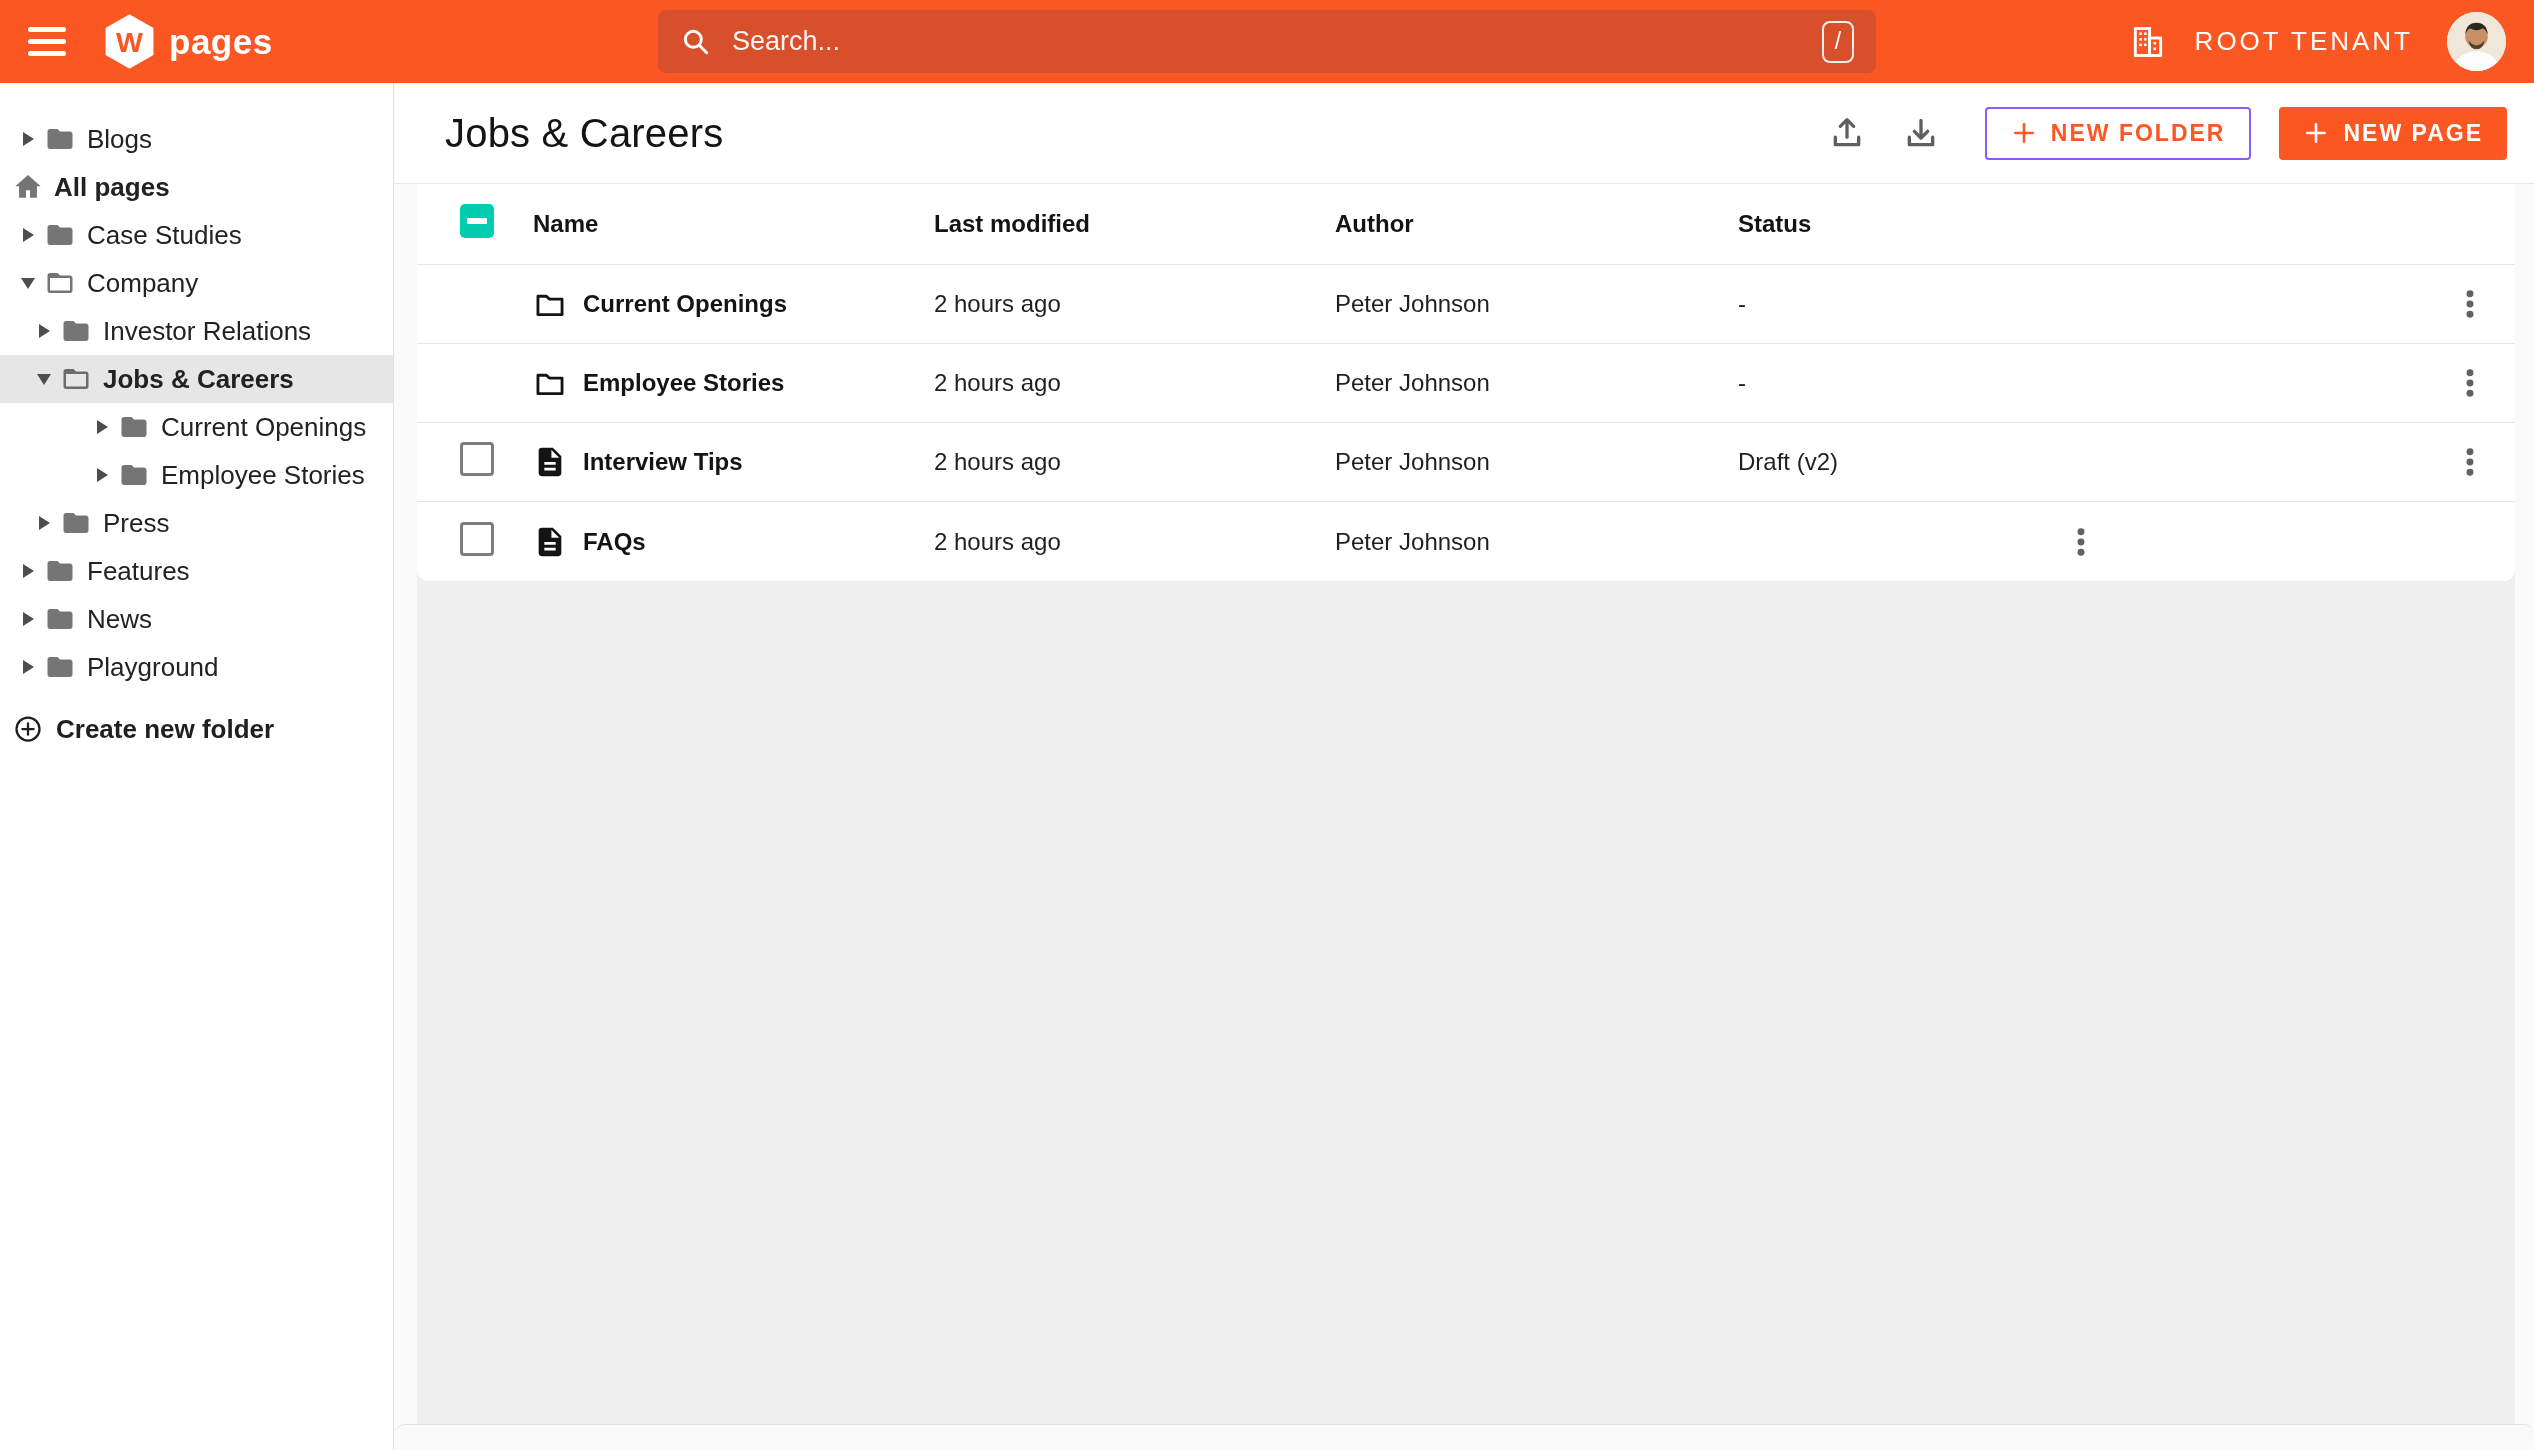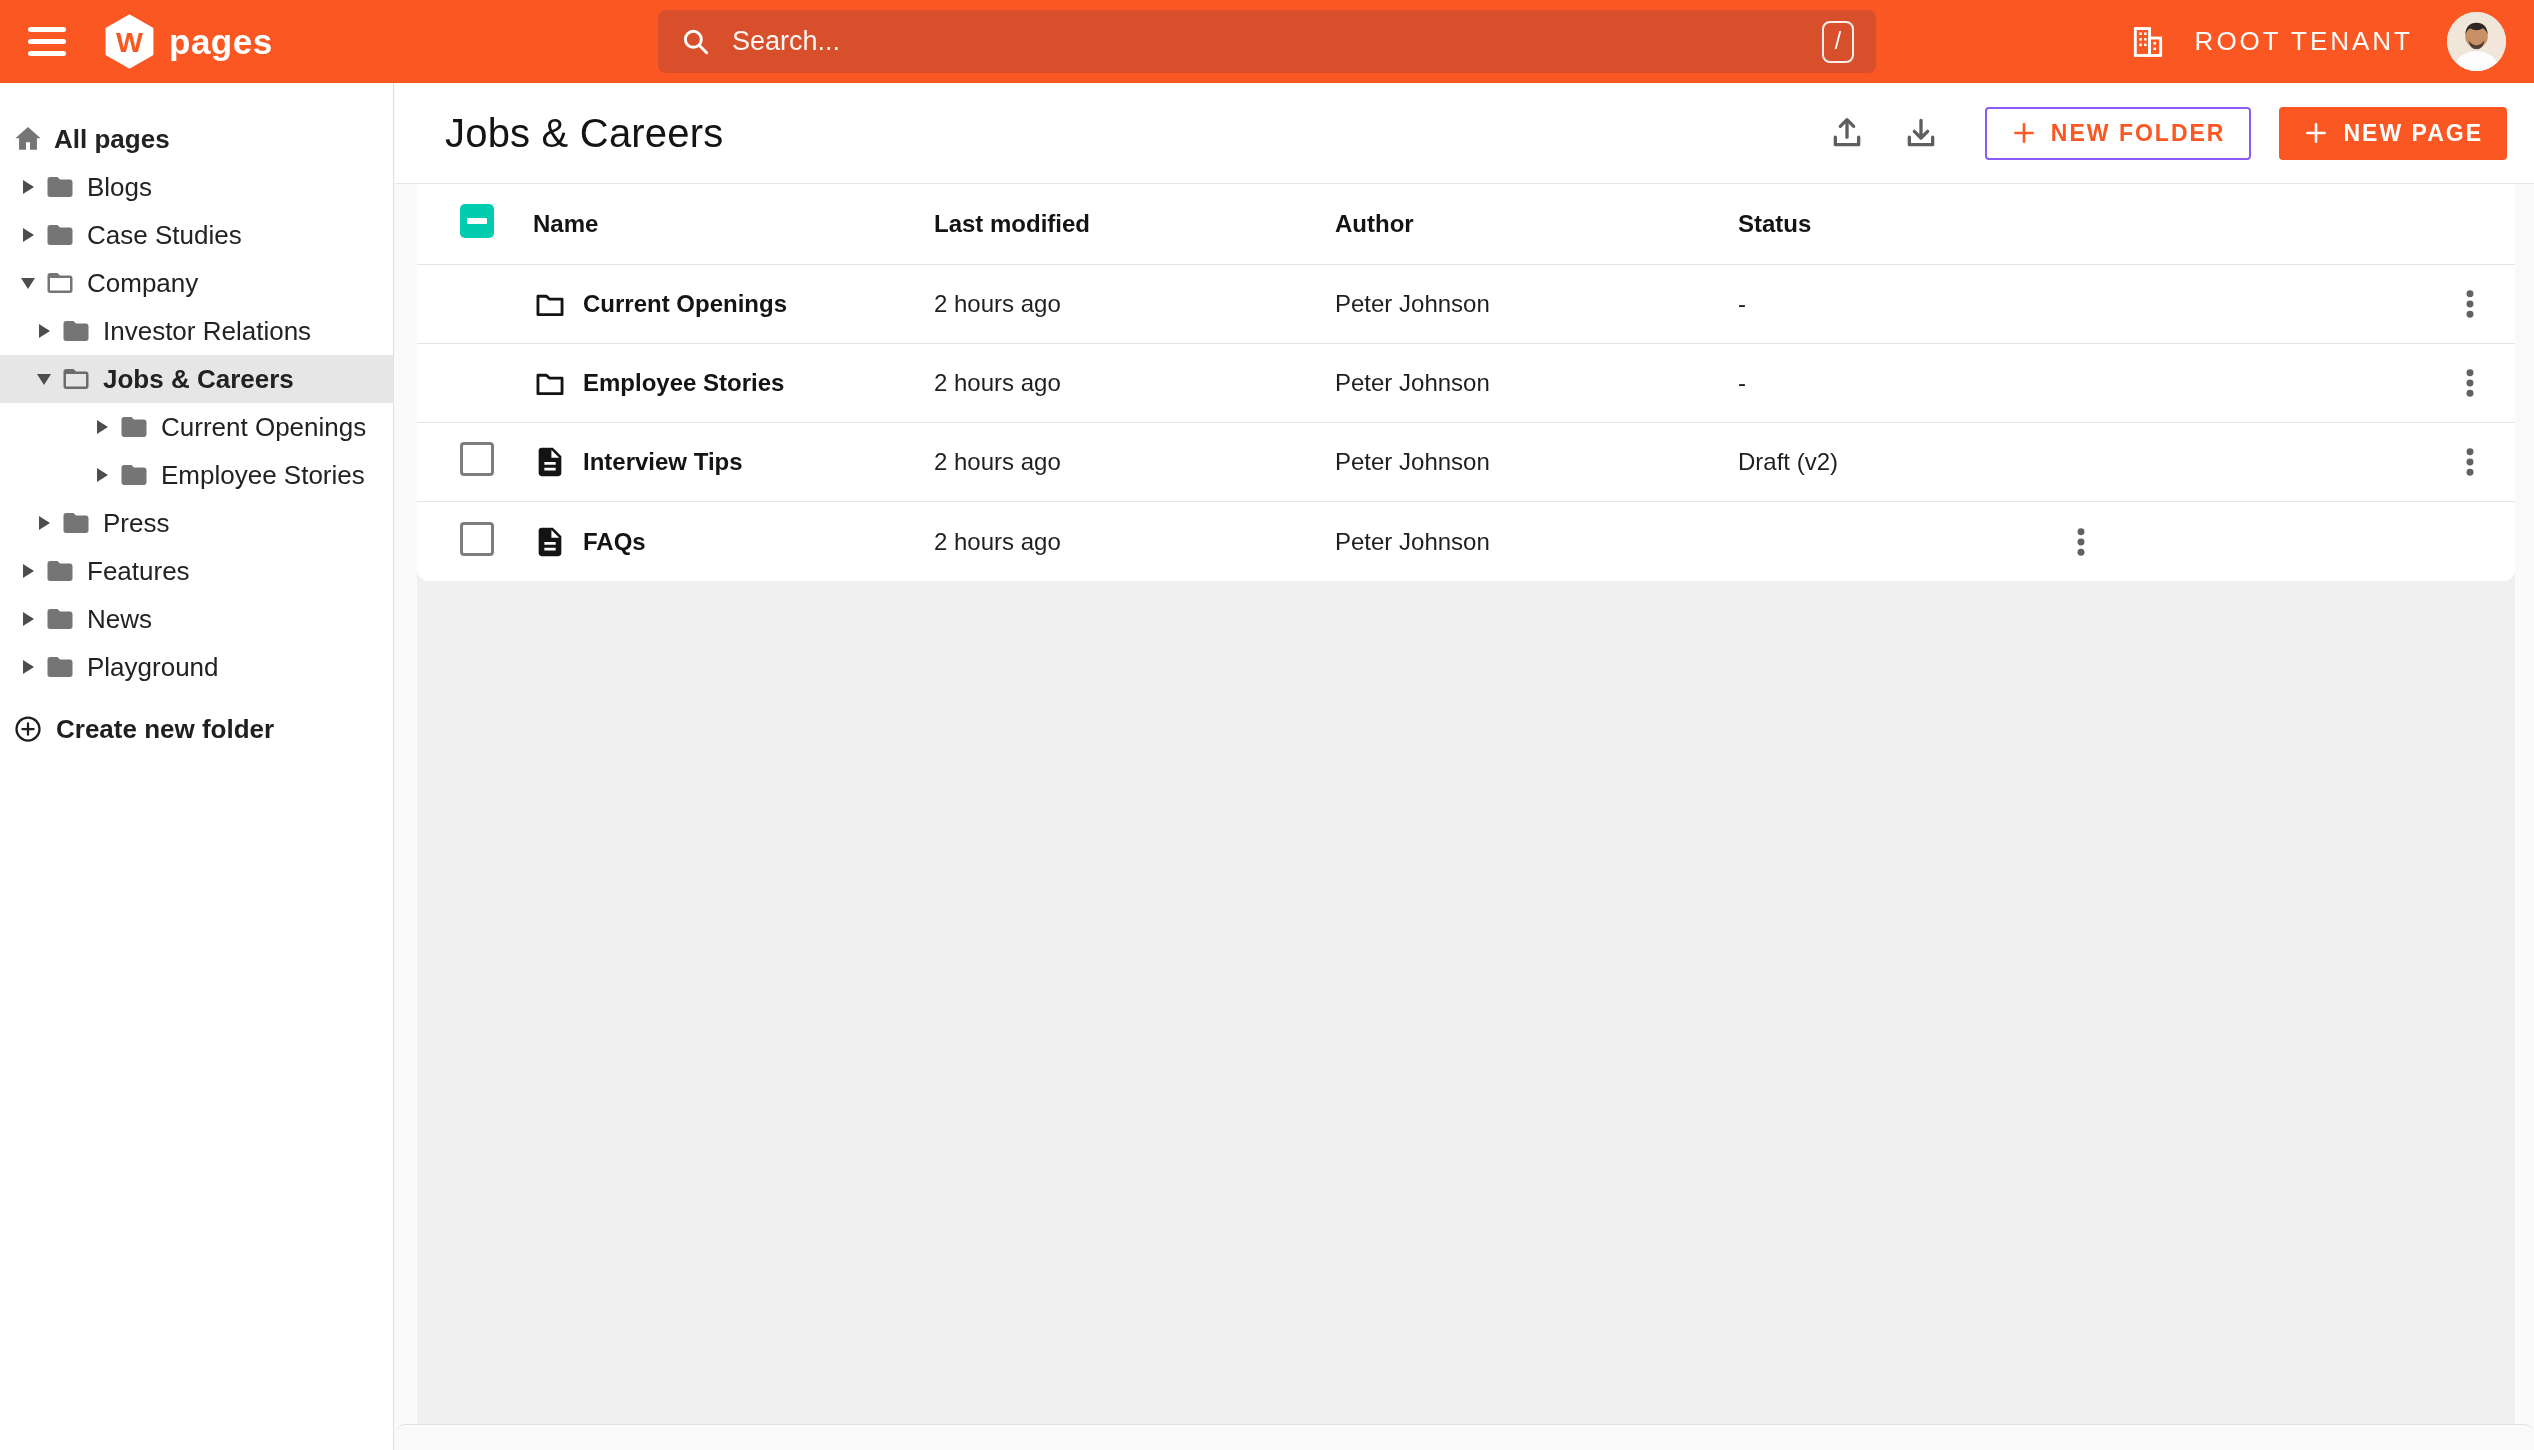--- a/index.html
+++ b/index.html
@@ -155,37 +155,37 @@
       <ellipse cx="30" cy="56" rx="22" ry="16" fill="#fdfdfd"></ellipse>
       <circle cx="30" cy="25" r="11.5" fill="#c79067"></circle>
       <path d="M18.5 23 q1-12 11.5-12 q10.5 0 11.5 12 q-2-5 -5-6.5 q-6.5 4 -13 0 q-3 1.5 -5 6.5z" fill="#2e2620"></path>
       <path d="M22 29 q8 10 16 0 q-1 9 -8 9 q-7 0 -8-9z" fill="#3a2e26" opacity="0.85"></path>
     </svg>
   </div>
 </header>
 
 <aside class="sidebar">
 
+  <div class="s-item lvl1">
+    <span class="tri right"></span>
+    <span class="s-icon">
+      <svg width="30" height="30" viewBox="0 0 24 24" fill="#757575">
+          <path d="M10 4H4c-1.1 0-2 .9-2 2v12c0 1.1.9 2 2 2h16c1.1 0 2-.9 2-2V8c0-1.1-.9-2-2-2h-8l-2-2z"></path>
+        </svg>
+    </span>
+    <span class="s-label">Blogs</span>
+  </div>
+
   <div class="s-item root">
     <span class="s-icon">
       <svg width="32" height="32" viewBox="0 0 24 24" fill="#757575">
         <path d="M12 3 2.5 11.5h2.8V20h5.2v-5.6h3v5.6h5.2v-8.5h2.8z"></path>
       </svg>
     </span>
     <span class="s-label">All pages</span>
-  </div>
-
-  <div class="s-item lvl1">
-    <span class="tri right"></span>
-    <span class="s-icon">
-      <svg width="30" height="30" viewBox="0 0 24 24" fill="#757575">
-          <path d="M10 4H4c-1.1 0-2 .9-2 2v12c0 1.1.9 2 2 2h16c1.1 0 2-.9 2-2V8c0-1.1-.9-2-2-2h-8l-2-2z"></path>
-        </svg>
-    </span>
-    <span class="s-label">Blogs</span>
   </div>
 
   <div class="s-item lvl1">
     <span class="tri right"></span>
     <span class="s-icon">
       <svg width="30" height="30" viewBox="0 0 24 24" fill="#757575">
           <path d="M10 4H4c-1.1 0-2 .9-2 2v12c0 1.1.9 2 2 2h16c1.1 0 2-.9 2-2V8c0-1.1-.9-2-2-2h-8l-2-2z"></path>
         </svg>
     </span>
     <span class="s-label">Case Studies</span>

